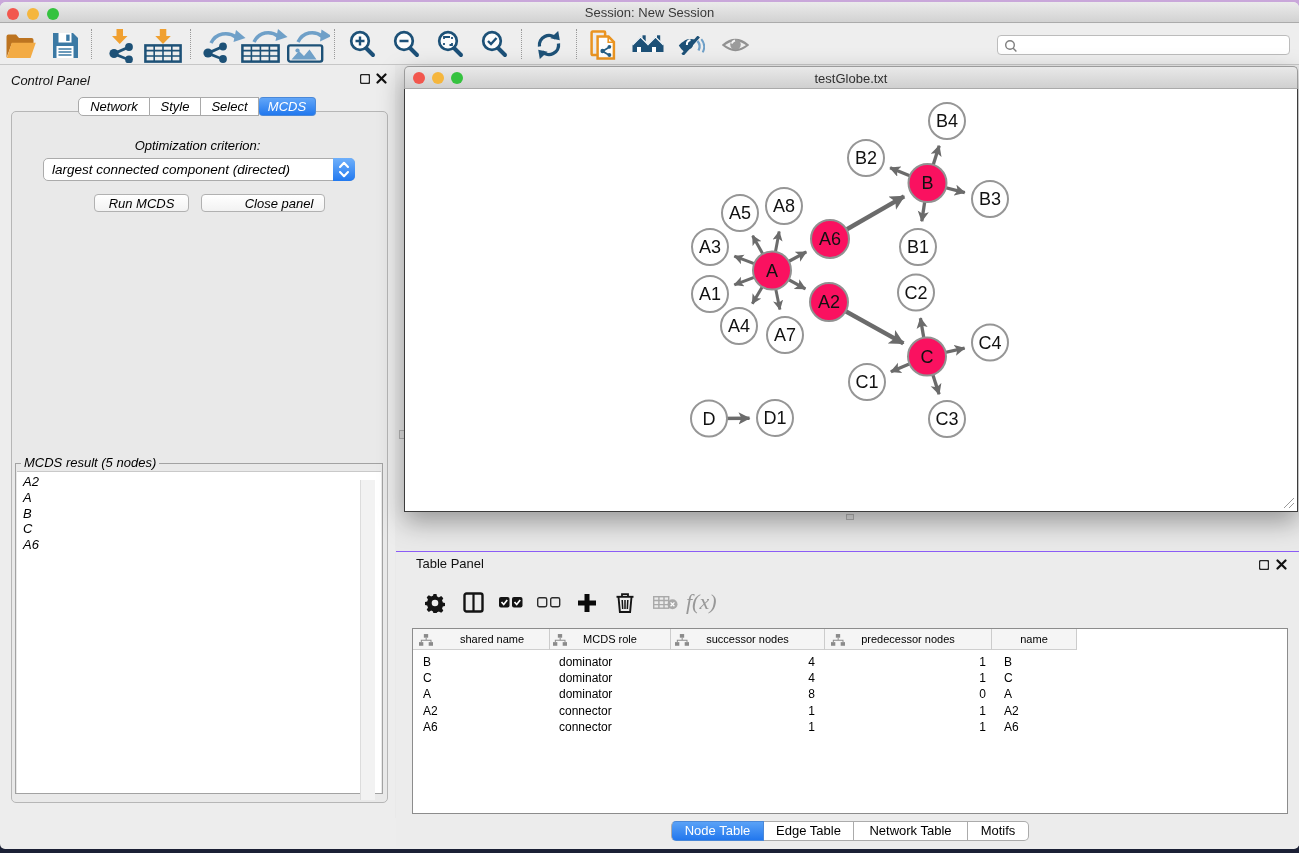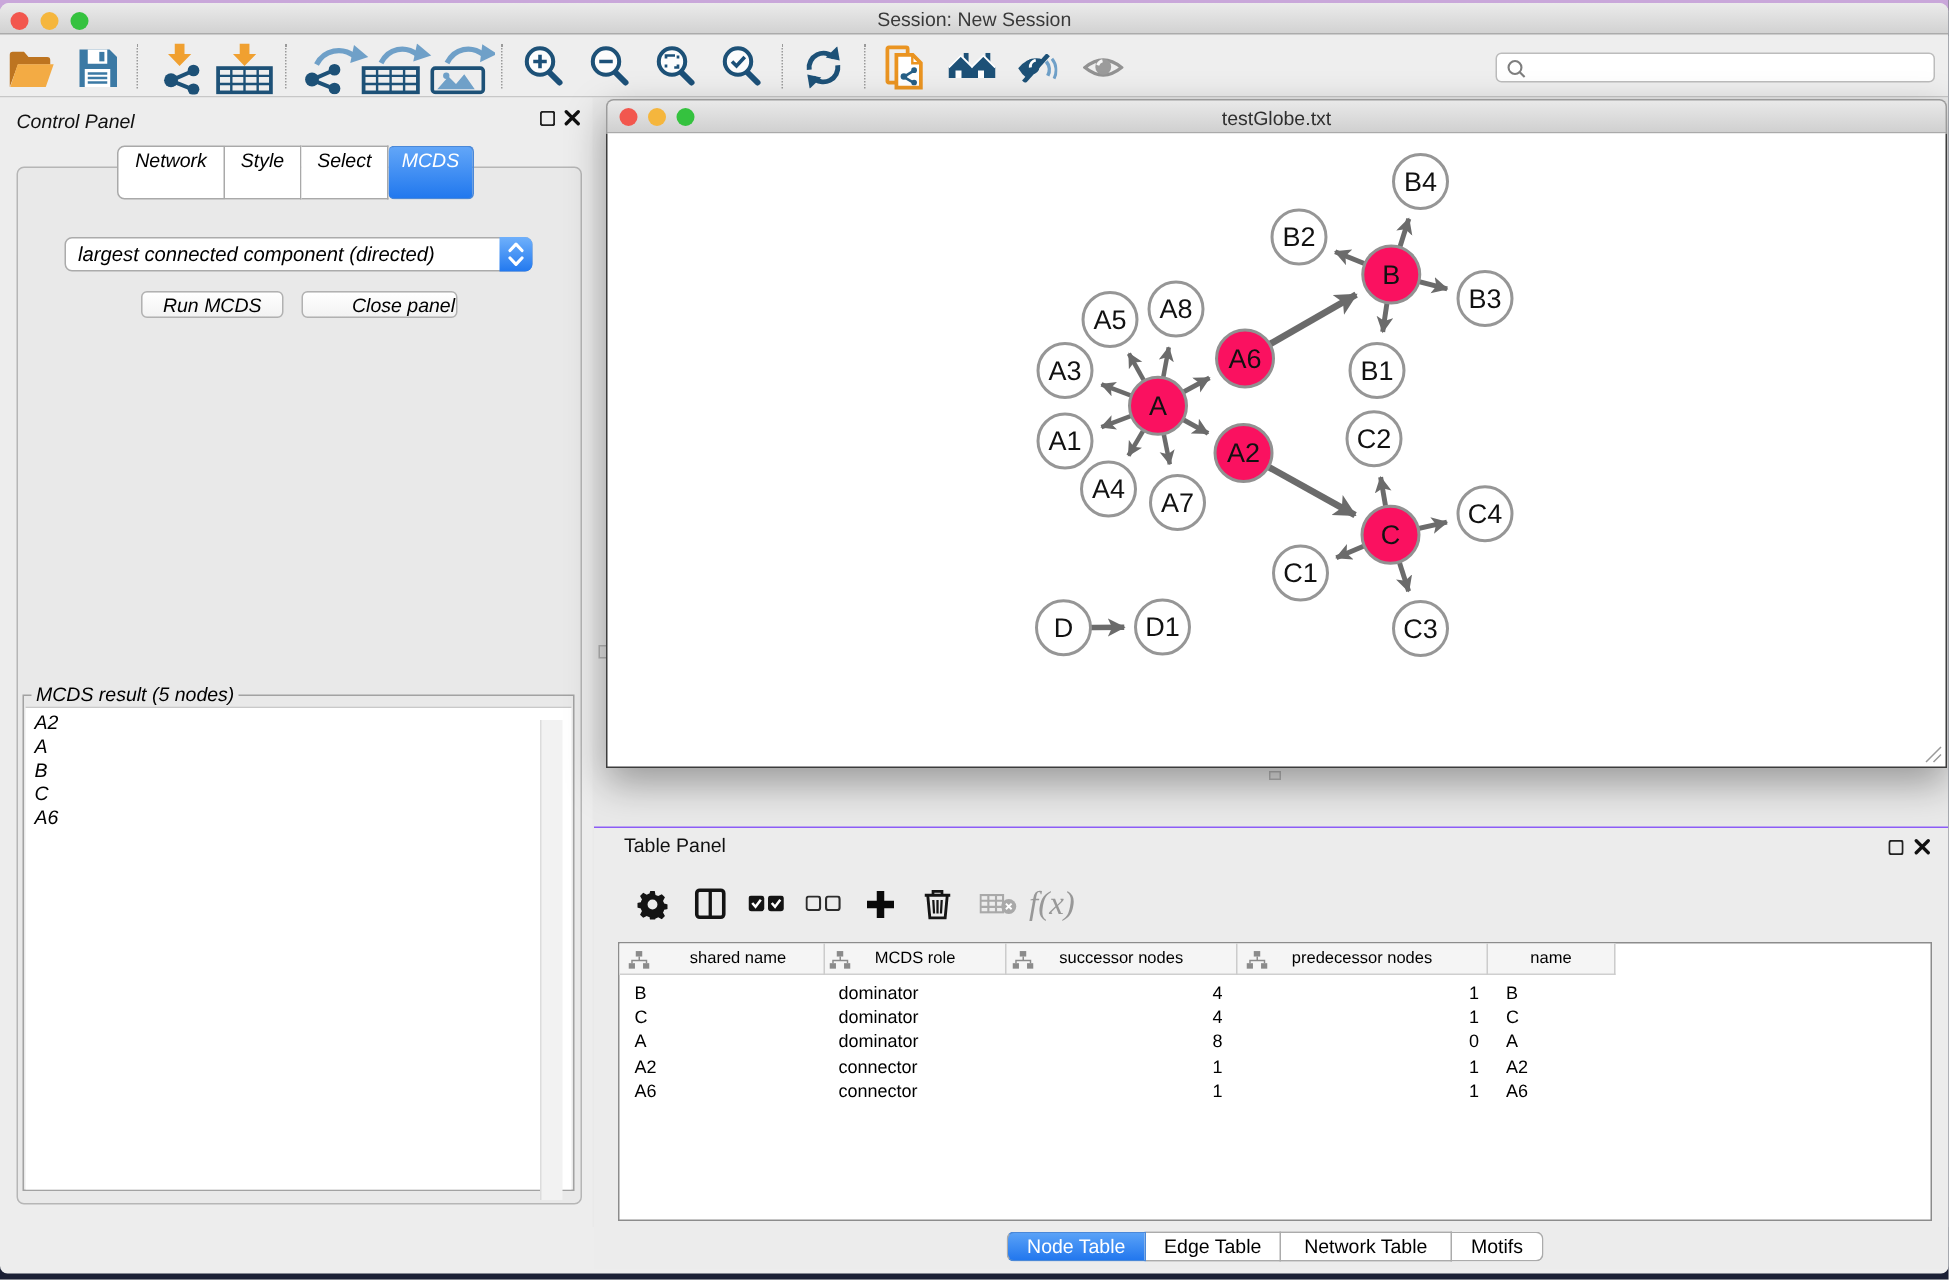--- a/index.html
+++ b/index.html
@@ -12,21 +12,21 @@
 #titlebar .t { position:absolute; top:3px; width:100%; text-align:center; font-size:13px; color:#393939; }
 
 #toolbar { position:absolute; left:0; top:22px; width:1299px; height:41px; background:#eeeeee; border-bottom:1px solid #c7c7c7; }
 .tsep { position:absolute; top:5px; height:30px; width:0; border-left:1px dotted #9a9a9a; }
 .ticon { position:absolute; top:5px; }
 #searchbox { position:absolute; left:997px; top:11px; width:293px; height:20px; background:#fff; border:1px solid #bcbcbc; border-radius:4px; }
 
 #cp { position:absolute; left:0; top:63px; width:395px; height:753px; background:#ededed;font-style:italic; }
 #cp .hdr { position:absolute; left:11px; top:8px; font-size:13px; color:#111; }
 #cpinner { position:absolute; left:11px; top:46px; width:377px; height:692px; background:#e9e9e9; border:1px solid #b6b6b6; border-radius:5px; }
-#tabs { position:absolute; left:78px; top:32px; height:36px; display:flex; font-size:13px; z-index:3; }
+#tabs { position:absolute; left:78px; top:32px; height:19px; display:flex; font-size:13px; z-index:3; }
 #tabs .tb { background:#fff; border:1px solid #a9a9a9; border-left:none; line-height:17px; color:#000; text-align:center; }
 #tabs .tb:first-child { border-left:1px solid #a9a9a9; border-radius:5px 0 0 5px; }
 #tabs .sel { background:linear-gradient(#62a6f8,#2178ee); color:#fff; border-color:#4a88d8; border-radius:4px; }
 .lbl { font-size:13px; color:#000; }
 #optlbl { position:absolute; left:0; top:73px; width:395px; text-align:center; }
 #dropdown { position:absolute; left:43px; top:93px; width:312px; height:23px; background:#fff; border:1px solid #ababab; border-radius:5px; }
 #dropdown .txt { position:absolute; left:8px; top:3px; font-size:13.5px; }
 #dropdown .step { position:absolute; right:-1px; top:-1px; width:22px; height:23px; background:linear-gradient(#6fb0fb,#2279ef); border-radius:0 5px 5px 0; }
 .btn { position:absolute; height:18px; background:linear-gradient(#ffffff,#f2f2f2); border:1px solid #b1b1b1; border-radius:4px; font-size:13px; text-align:center; line-height:17px; color:#000; }
 #groupbox { position:absolute; left:15px; top:398px; width:368px; height:331px; border:1px solid #a2a2a2; }
@@ -214,31 +214,32 @@
     <svg class="winctl" style="left:376px;top:8px;position:absolute" width="11" height="11" viewBox="0 0 11 11">
         <path d="M1.5,1.5 L9.5,9.5 M9.5,1.5 L1.5,9.5" stroke="#111" stroke-width="2.2" stroke-linecap="round"></path>
       </svg>
     <div id="cpinner"></div>
     <div id="tabs">
         <div class="tb" style="width:72px">Network</div>
         <div class="tb" style="width:51px">Style</div>
         <div class="tb" style="width:58px">Select</div>
         <div class="tb sel" style="width:57px">MCDS</div>
       </div>
+    <div class="lbl" id="optlbl">Optimization criterion:</div>
     <div id="dropdown">
         <div class="txt">largest connected component (directed)</div>
         <div class="step">
           <svg style="position:absolute;left:5px;top:3px" width="12" height="17" viewBox="0 0 12 17">
             <path d="M2 6 L6 1.8 L10 6" fill="none" stroke="#fff" stroke-width="2.1" stroke-linecap="round" stroke-linejoin="round"></path>
             <path d="M2 11 L6 15.2 L10 11" fill="none" stroke="#fff" stroke-width="2.1" stroke-linecap="round" stroke-linejoin="round"></path>
           </svg>
         </div>
       </div>
     <div class="btn" style="left:94px;top:129px;width:95px;text-align:center;">Run MCDS</div>
-    <div class="btn" style="left:201px;top:129px;width:104px;padding-left:32px;">Close panel</div>
+    <div class="btn" style="left:201px;top:129px;width:124px;padding-left:32px;">Close panel</div>
     <div id="groupbox">
       <div id="gblist">A2<br>A<br>B<br>C<br>A6<div id="gbsb"></div></div>
       <div class="legend">MCDS result (5 nodes)</div>
     </div>
   </div>
   <div id="dock"></div>
   <div style="position:absolute;left:846px;top:512px;width:8px;height:6px;background:#e0e0e0;border:1px solid #b5b5b5;"></div>
   <div style="position:absolute;left:399px;top:428px;width:6px;height:9px;background:#e0e0e0;border:1px solid #b5b5b5;"></div>
   <div id="netwin">
     <div id="nettb">

